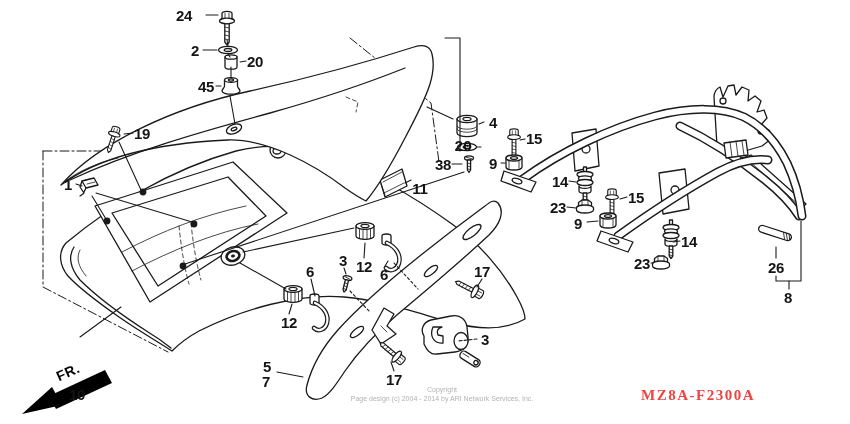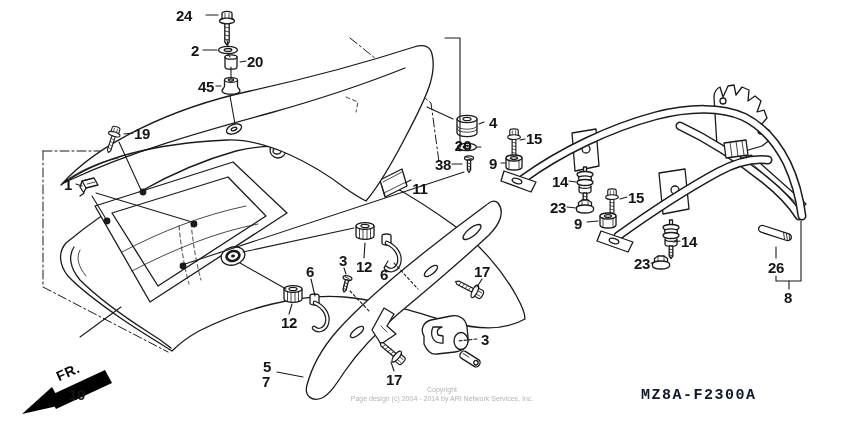--- a/index.html
+++ b/index.html
@@ -6,22 +6,22 @@
   .stage{position:relative;width:850px;height:424px;background:#fff;overflow:hidden;
          font-family:"Liberation Sans",sans-serif;}
   .art{position:absolute;left:0;top:0;}
   .w{fill:#ffffff;}
   .k{fill:#1a1a1a;stroke:none;}
   .thin{stroke-width:0.8;}
   .part-label{position:absolute;transform:translate(-50%,-50%);font-weight:bold;
               font-size:15px;color:#141414;line-height:1;letter-spacing:-0.3px;
               cursor:pointer;user-select:none;}
   .diagram-code{position:absolute;left:641px;top:387px;
-                font-family:Liberation Mono, monospace;font-weight:bold;font-size:15px;
-                letter-spacing:1.5px;color:#0f172a;white-space:nowrap;}
+                font-family:Liberation Serif, serif;font-weight:bold;font-size:15px;
+                letter-spacing:1.5px;color:#ef4444;white-space:nowrap;}
   .copyright{position:absolute;left:277px;top:385px;width:330px;text-align:center;
              color:#b3b3b3;font-size:7px;line-height:1.3;}
   .fr-indicator{position:absolute;left:8px;top:356px;width:115px;height:66px;}
   .fr-text{position:absolute;left:48px;top:8px;transform:rotate(-24deg);
            font-weight:bold;font-size:14px;color:#000;letter-spacing:0.5px;}
 </style>
 </head>
 <body>
 
 <div class="stage">

